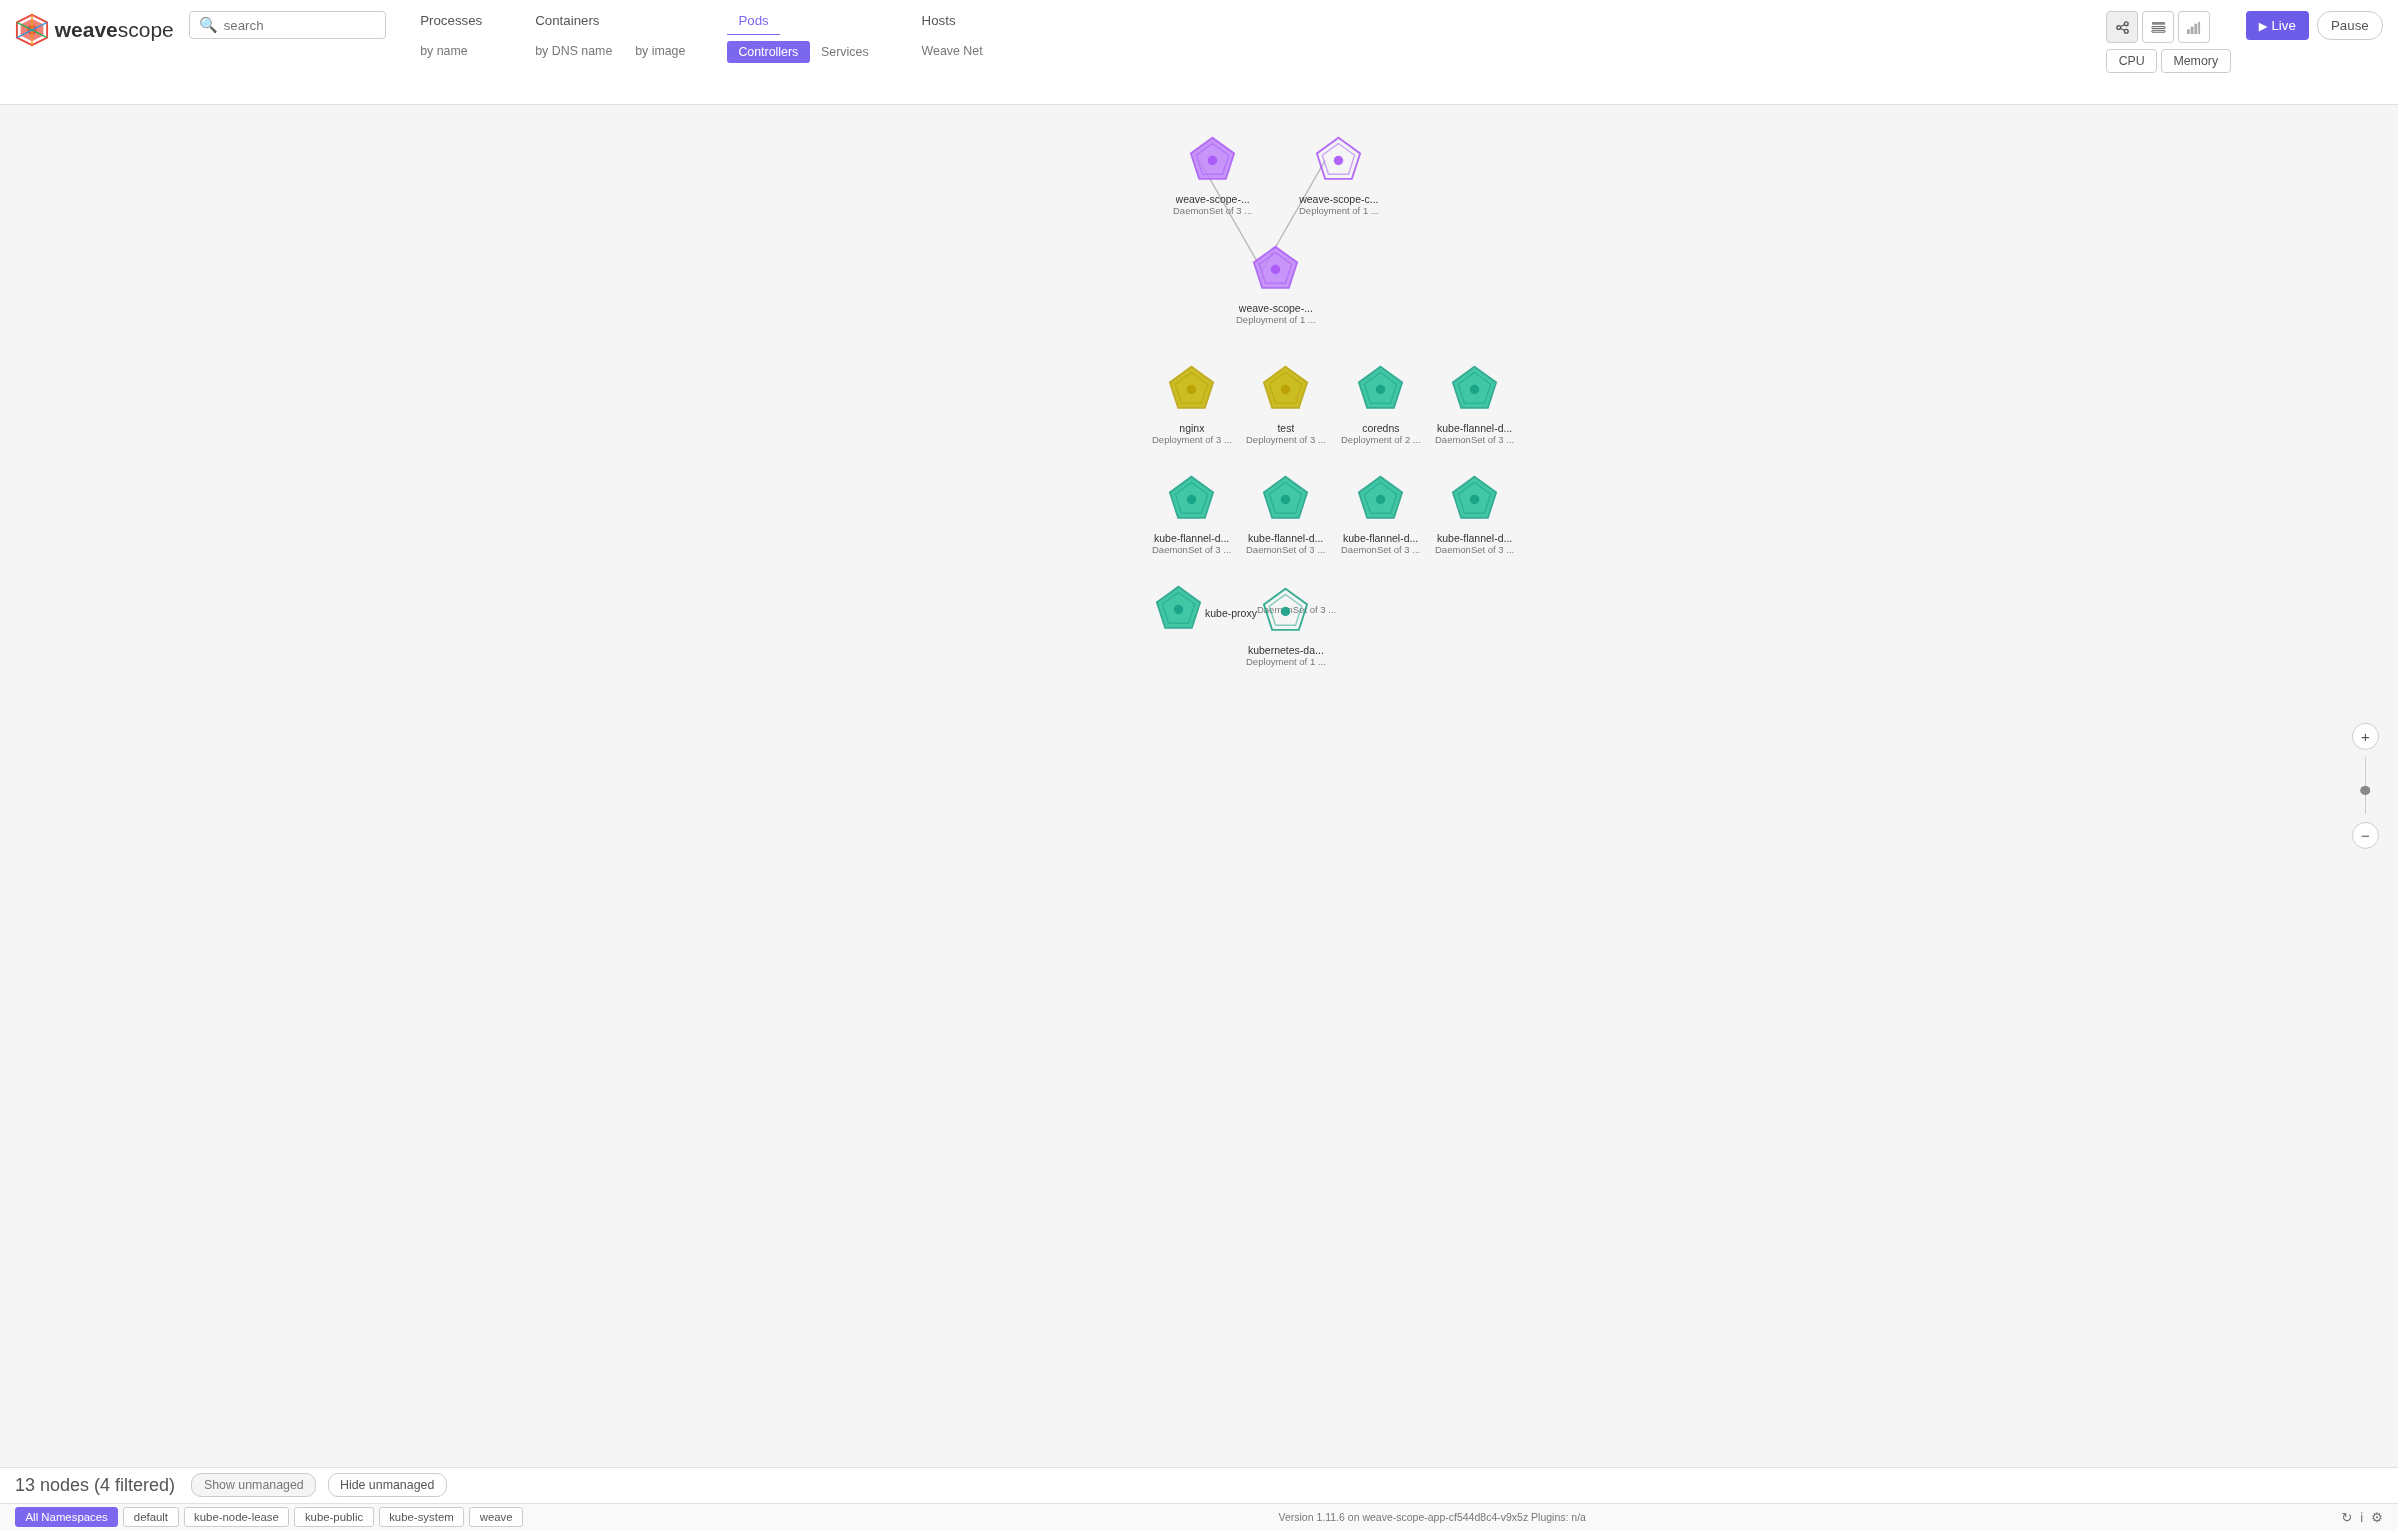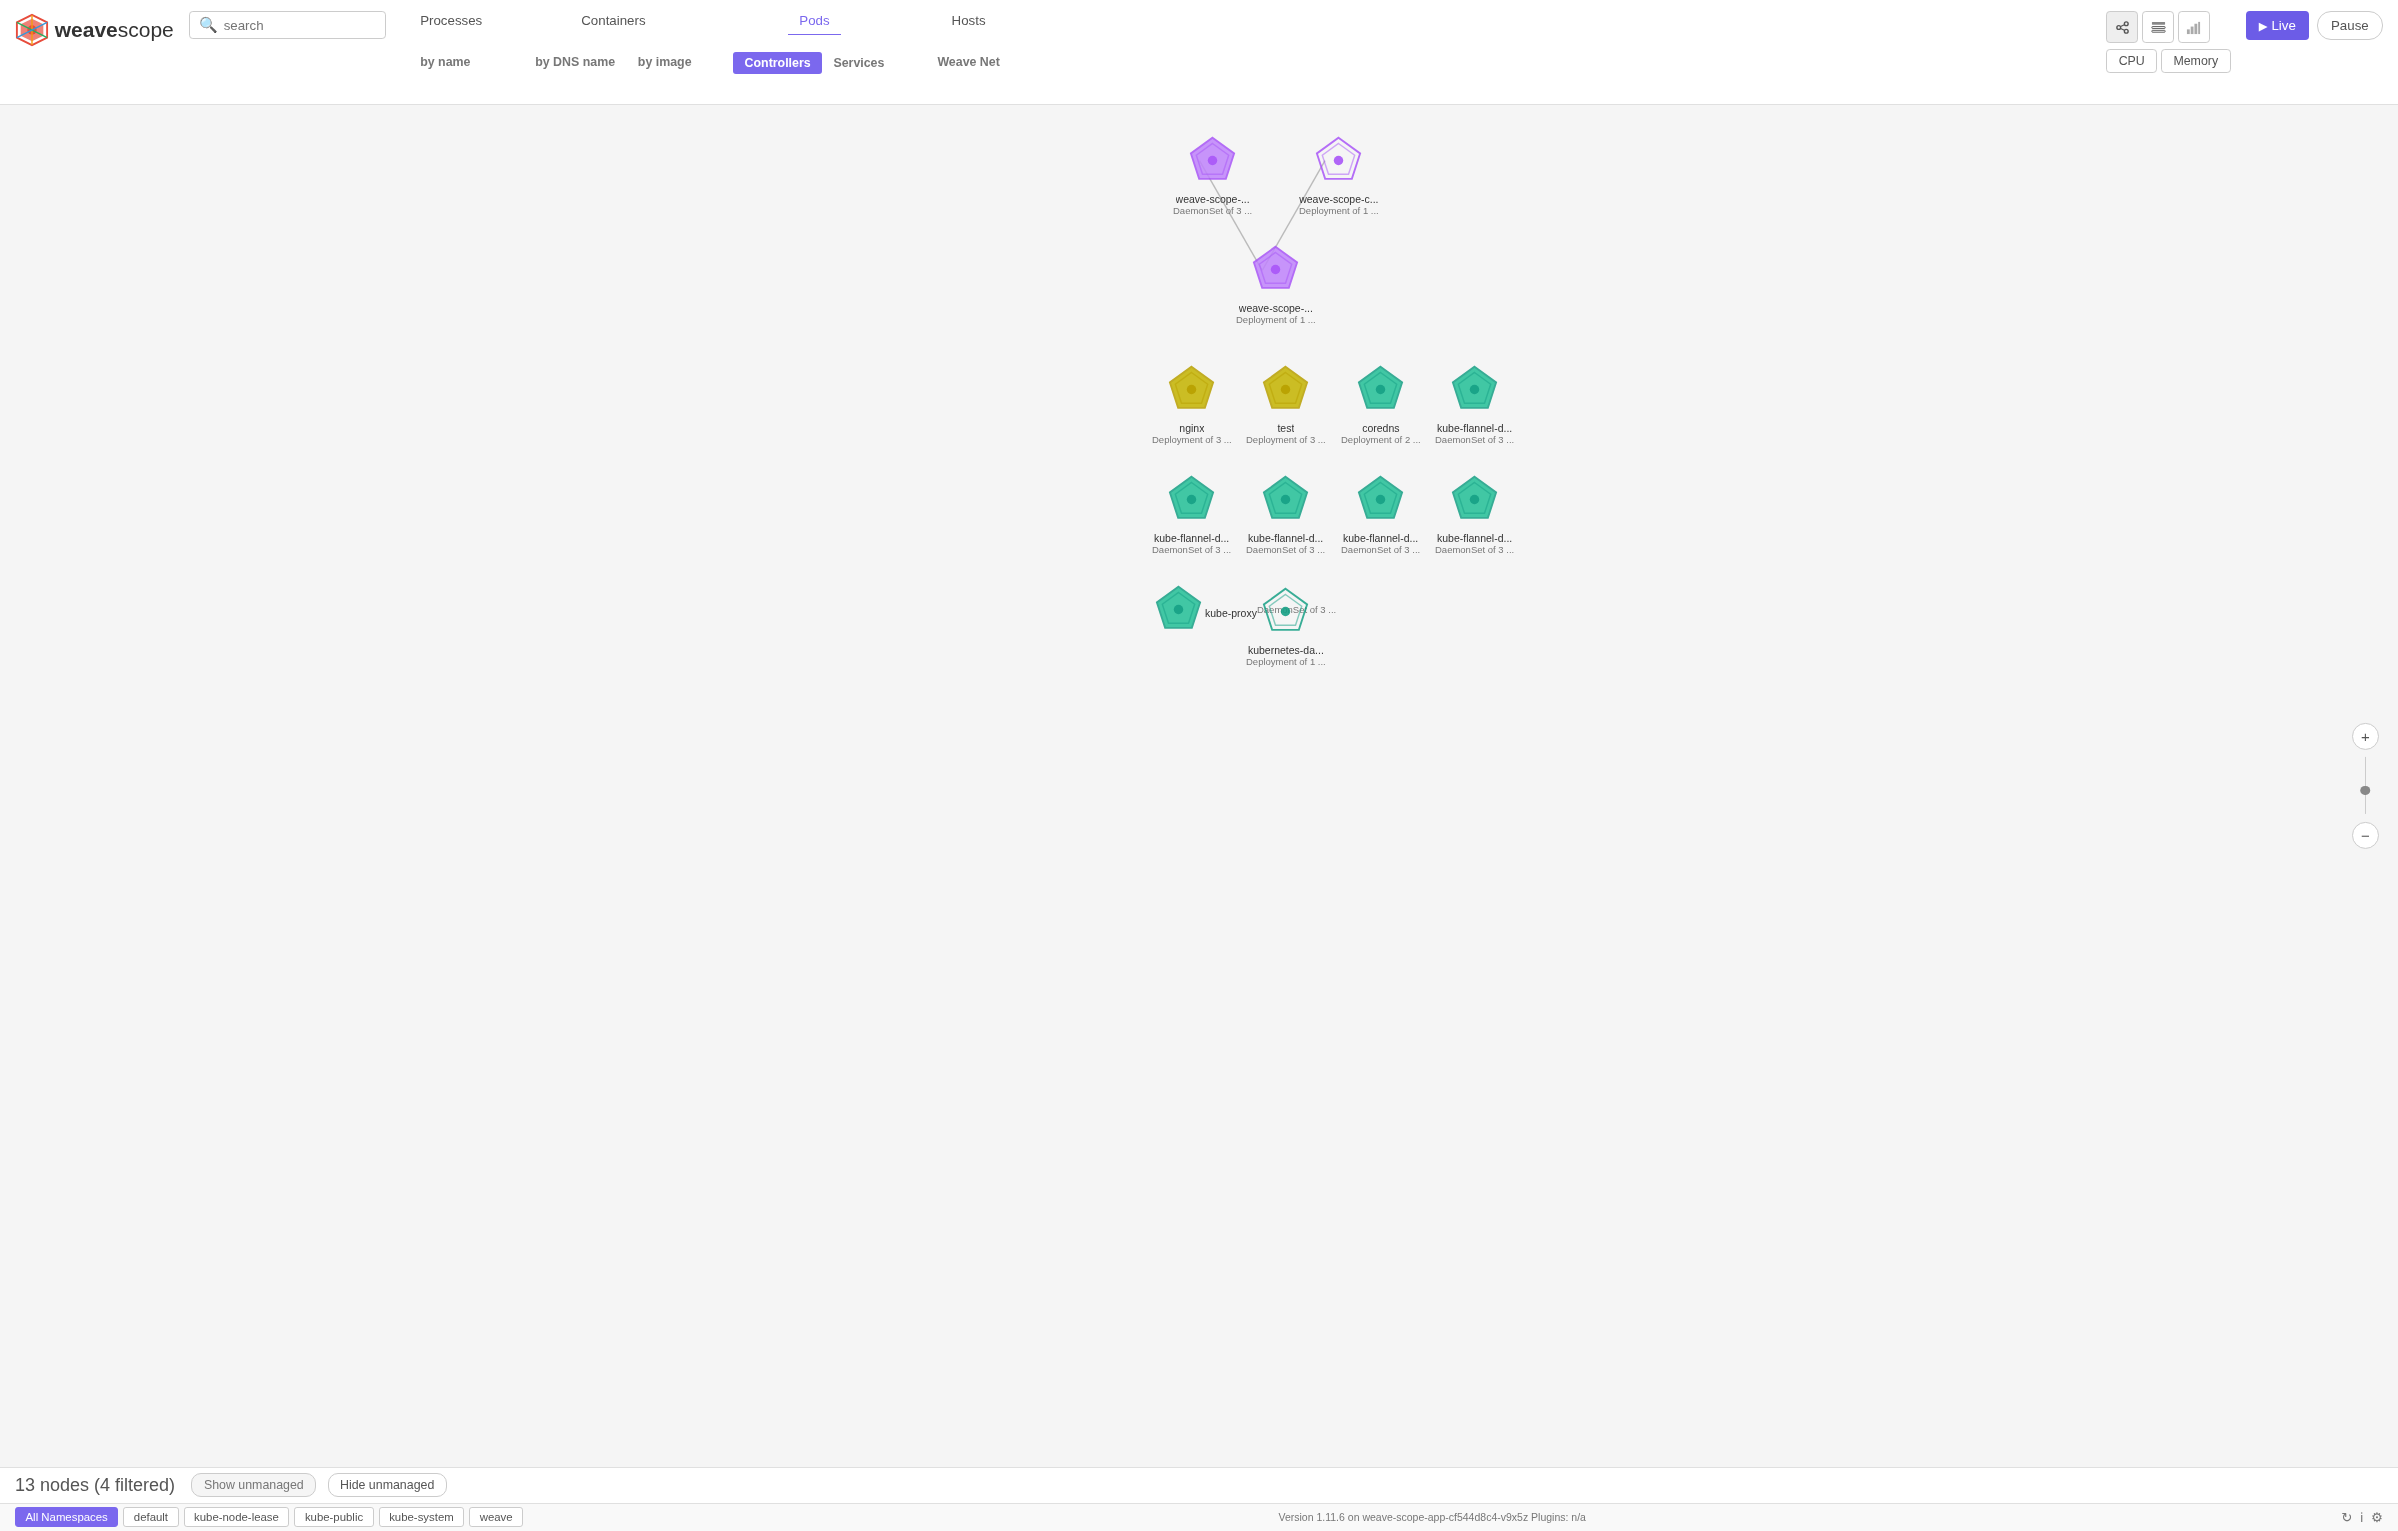--- a/index.html
+++ b/index.html
@@ -9,24 +9,24 @@
     .header { background: #fff; border-bottom: 1px solid #e0e0e0; display: flex; align-items: flex-start; padding: 7.6px 15px; gap: 15px; flex-shrink: 0; min-height: 105px; }
     .logo { display: flex; align-items: center; gap: 5.7px; padding-top: 5.7px; flex-shrink: 0; }
     .logo-icon { width: 34px; height: 34px; }
     .logo-text { font-size: 21px; font-weight: 300; color: #333; }
     .logo-text span { font-weight: 700; color: #333; }
 
     .search-box { display: flex; align-items: center; border: 1px solid #ccc; border-radius: 3.8px; padding: 3.8px 9.5px; gap: 5.7px; margin-top: 3.8px; flex-shrink: 0; }
     .search-box input { border: none; outline: none; font-size: 13.3px; color: #999; width: 152px; }
 
     .nav-group { display: flex; flex-direction: column; padding: 0 7.6px; }
-    .nav-group-top { display: flex; gap: 0; justify-content: center; }
+    .nav-group-top { display: flex; gap: 0; }
     .nav-main-item { font-size: 13.3px; color: #555; padding: 5.7px 11.4px; cursor: pointer; white-space: nowrap; }
     .nav-main-item.active { color: #7b68ee; border-bottom: 1.9px solid #7b68ee; }
-    .nav-sub-items { display: flex; gap: 0; margin-top: 17px; font-weight: bold; }
+    .nav-sub-items { display: flex; gap: 0; margin-top: 6px; }
     .nav-sub-item { font-size: 12.4px; color: #777; padding: 3.8px 11.4px; cursor: pointer; white-space: nowrap; border-radius: 2.9px; }
     .nav-sub-item.active { background: #7b68ee; color: #fff; border-radius: 2.9px; }
 
     .view-controls { display: flex; flex-direction: column; gap: 5.7px; margin-left: auto; padding-top: 3.8px; flex-shrink: 0; }
     .view-icons { display: flex; gap: 3.8px; }
     .view-icon-btn { width: 32px; height: 32px; border: 1px solid #ccc; border-radius: 3.8px; background: #fff; display: flex; align-items: center; justify-content: center; cursor: pointer; font-size: 13.3px; color: #555; }
     .view-icon-btn.active { background: #eee; }
     .metric-btns { display: flex; gap: 3.8px; }
     .metric-btn { padding: 3.8px 11.4px; border: 1px solid #ccc; border-radius: 3.8px; font-size: 12.4px; cursor: pointer; background: #fff; color: #555; }
 

